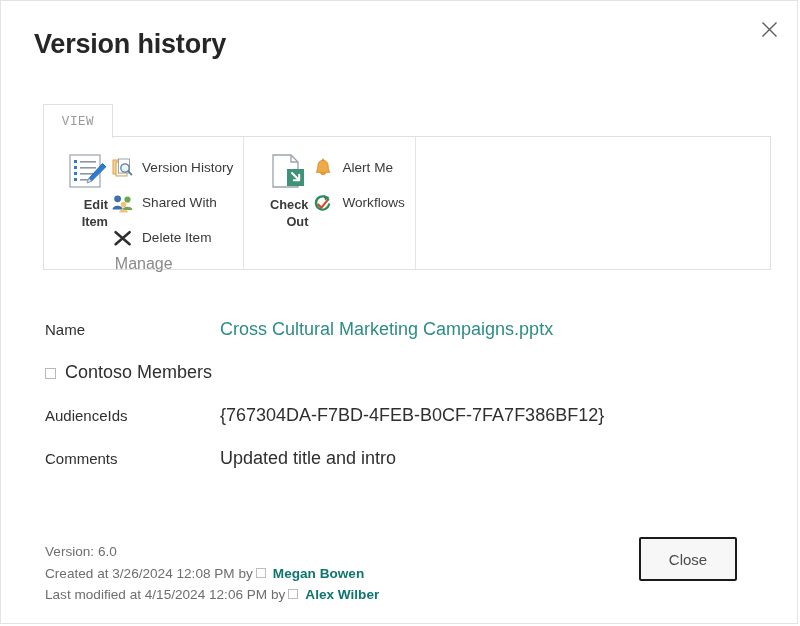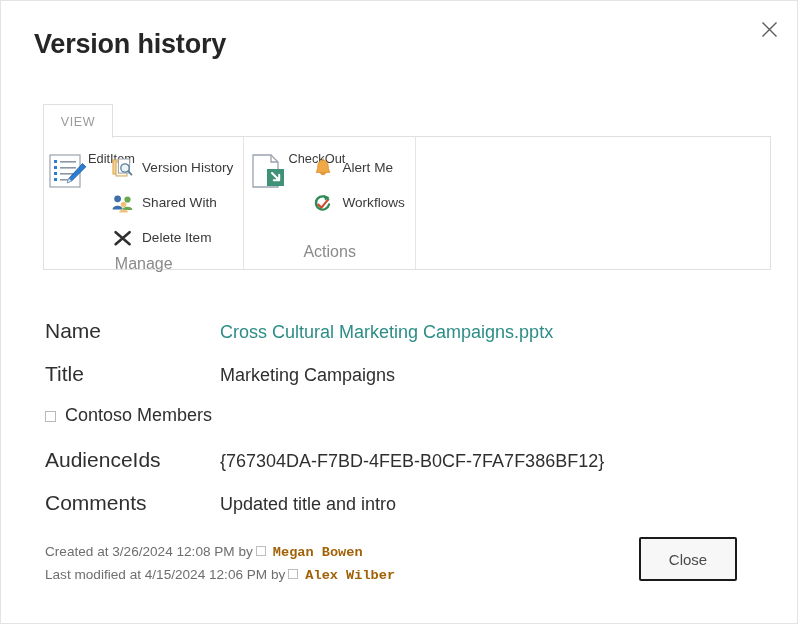--- a/index.html
+++ b/index.html
@@ -50,20 +50,21 @@
   
   .ribbon {
     position: absolute;
     left: 42px;
     top: 103px;
     width: 728px;
   }
   .tabstrip {
     position: relative;
     height: 33px;
+    font-family: Liberation Mono, monospace;
   }
   .tab-view {
     position: absolute;
     left: 0;
     top: 0;
     width: 70px;
     height: 34px;
     box-sizing: border-box;
     border: 1px solid #e0e0e0;
     border-bottom: none;
@@ -122,24 +123,26 @@
     text-align: center;
     font-size: 16px;
     color: #8a8a8a;
     padding-bottom: 8px;
   }
 
   
   .big-btn {
     width: 62px;
     display: flex;
-    align-items: flex-start;
+    flex-direction: column;
+    align-items: flex-end;
     padding: 6px 2px 0 2px;
     cursor: pointer;
     text-align: center;
+    font-weight: bold;
   }
   .big-btn .glyph { height: 46px; display: flex; align-items: center; }
   .big-btn .lbl {
     font-size: 12.8px;
     color: #3a3a3a;
     line-height: 15px;
     margin-top: 2px;
   }
 
   
@@ -178,21 +181,21 @@
     width: 700px;
   }
   .field-row {
     display: flex;
     align-items: baseline;
     height: 43px;
   }
   .field-label {
     width: 175px;
     flex: 0 0 175px;
-    font-size: 21px;
+    font-size: 15px;
     color: #2f2f2f;
   }
   .field-value {
     font-size: 18px;
     color: #2f2f2f;
     display: flex;
     align-items: center;
   }
   .field-value.link { color: #2d8d86; }
   .mini-checkbox {
@@ -211,23 +214,22 @@
   .footer-meta {
     position: absolute;
     left: 44px;
     top: 540px;
     font-size: 13.6px;
     color: #6e6e6e;
     line-height: 21.5px;
   }
   .footer-meta .line { white-space: nowrap; display: flex; align-items: baseline; }
   .footer-meta .person {
-    color: #a16207;
+    color: #0f766e;
     font-weight: bold;
-    font-family: Liberation Mono, monospace;
   }
   .person-box {
     display: inline-block;
     width: 10px;
     height: 10px;
     border: 1px solid #bdbdbd;
     box-sizing: border-box;
     margin: 0 7px 0 3px;
     position: relative;
     top: 0px;
@@ -377,54 +379,52 @@
                 <svg width="22" height="20" viewBox="0 0 22 20" aria-hidden="true">
                   <path d="M16.2 6.5 A6.6 6.6 0 1 0 17 11.4" fill="none" stroke="#2e8b57" stroke-width="2.3" stroke-linecap="round"></path>
                   <path d="M11.6 2.0 L17.4 4.2 L13.1 7.4 Z" fill="#2e8b57"></path>
                   <path d="M6.2 11.4 L9.4 14.6 L15.4 7.4" fill="none" stroke="#d24726" stroke-width="2.1" stroke-linecap="round" stroke-linejoin="round"></path>
                 </svg>
               </span>
               <span class="lbl">Workflows</span>
             </div>
           </div>
         </div>
-        <div class="group-label">Actions</div>
       </div>
 
       <div class="group-spacer"></div>
     </div>
   </div>
 
   <div class="fields">
     <div class="field-row">
       <div class="field-label">Name</div>
       <div class="field-value link">Cross Cultural Marketing Campaigns.pptx</div>
-    </div>
-    <div class="field-row">
-      <div class="field-label">Title</div>
-      <div class="field-value">Marketing Campaigns</div>
     </div>
     <div class="field-row">
       <div class="field-value">
         <span class="mini-checkbox"></span>
         <span>Contoso Members</span>
       </div>
     </div>
     <div class="field-row">
       <div class="field-label">AudienceIds</div>
       <div class="field-value">{767304DA-F7BD-4FEB-B0CF-7FA7F386BF12}</div>
     </div>
     <div class="field-row">
       <div class="field-label">Comments</div>
       <div class="field-value">Updated title and intro</div>
     </div>
   </div>
 
   <div class="footer-meta">
     <div class="line">
+      <span>Version: 6.0</span>
+    </div>
+    <div class="line">
       <span>Created at 3/26/2024 12:08 PM  by</span>
       <span class="person-box"></span>
       <span class="person">Megan Bowen</span>
     </div>
     <div class="line">
       <span>Last modified at 4/15/2024 12:06 PM  by</span>
       <span class="person-box"></span>
       <span class="person">Alex Wilber</span>
     </div>
   </div>

